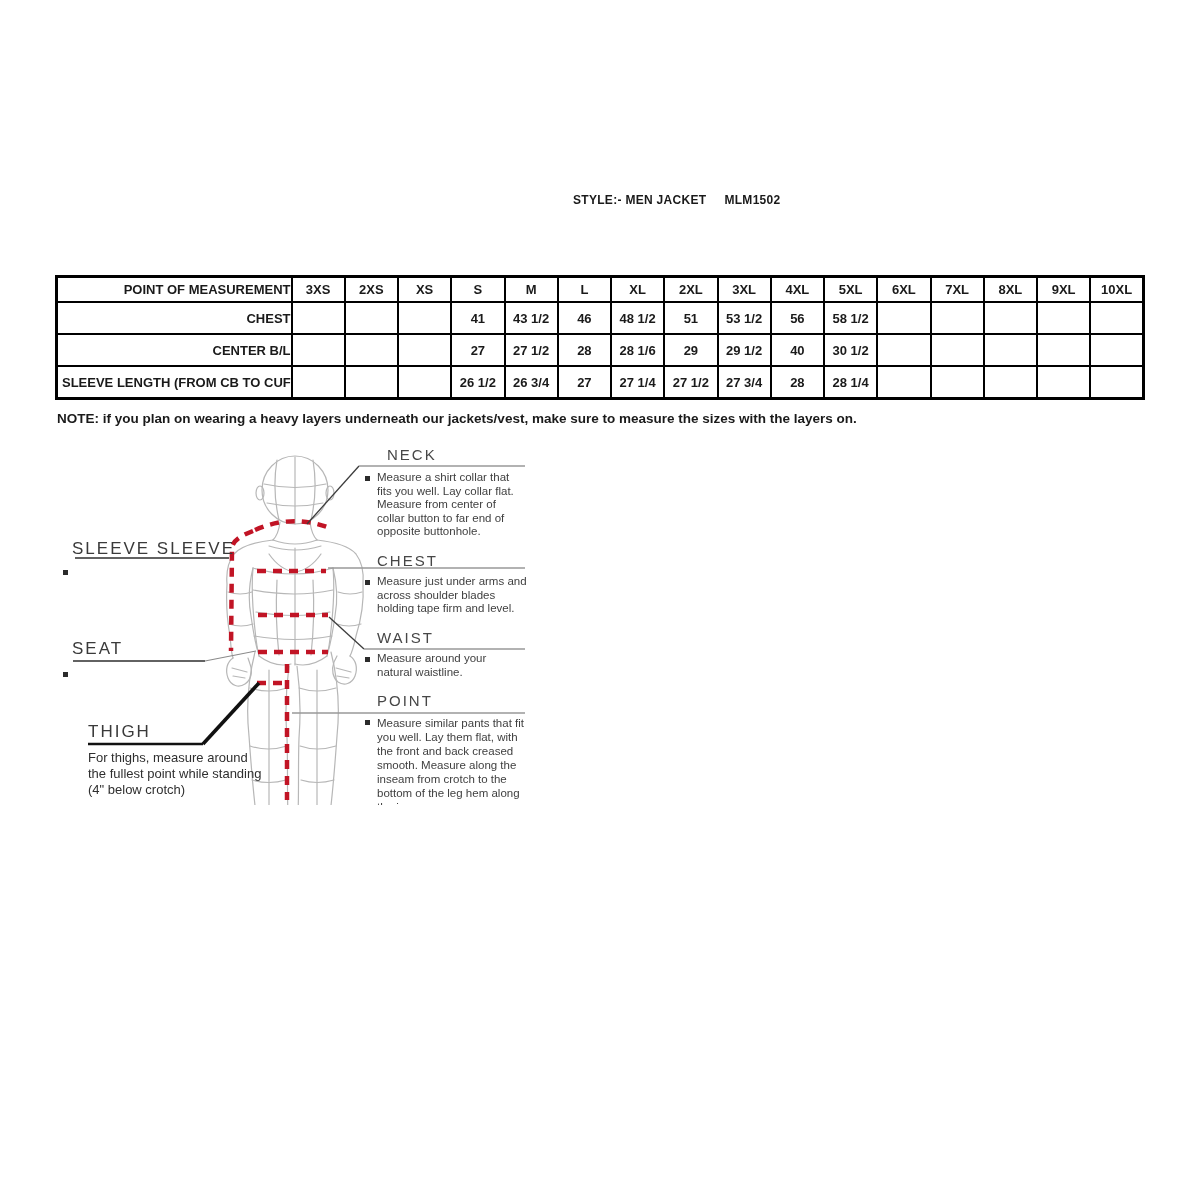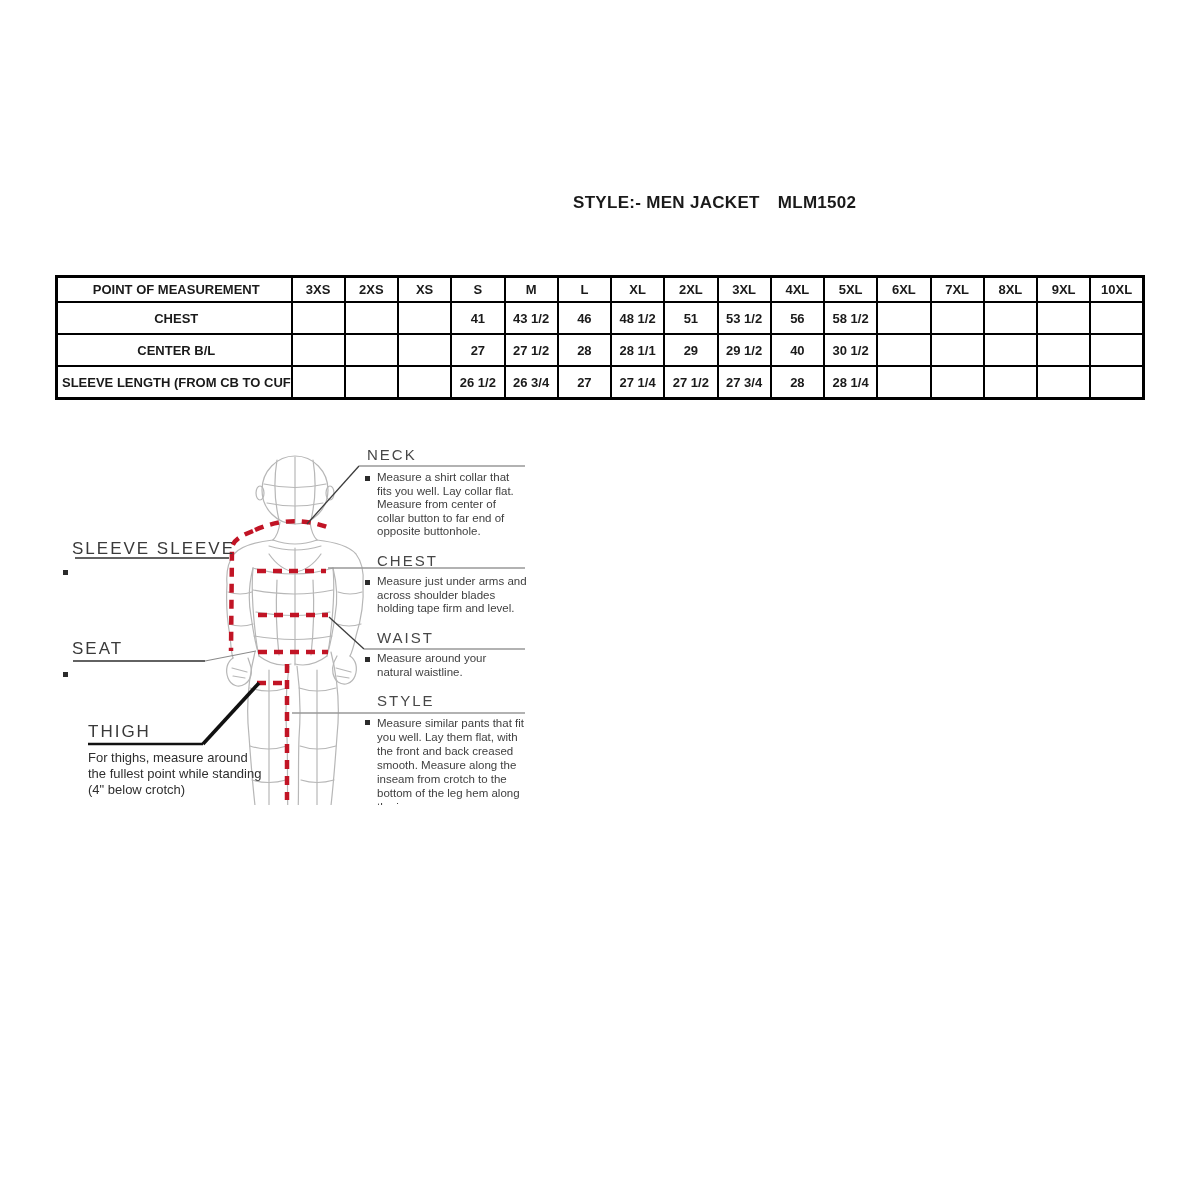--- a/index.html
+++ b/index.html
@@ -1,31 +1,31 @@
 <!DOCTYPE html>
 <html><head>
 <meta charset="utf-8">
 <style>
   html,body{margin:0;padding:0;background:#fff;}
   .page{position:relative;width:1200px;height:1200px;background:#ffffff;overflow:hidden;
         font-family:"Liberation Sans",sans-serif;color:#1a1a1a;}
 
   
-  .title{position:absolute;top:193px;left:573px;font-size:17px;font-weight:bold;
+  .title{position:absolute;top:193px;left:573px;font-size:12px;font-weight:bold;
          letter-spacing:.3px;white-space:nowrap;}
   .title .code{margin-left:18px;}
 
   
   .tbl-wrap{position:absolute;top:275px;left:55px;}
   table.size{border-collapse:collapse;table-layout:fixed;width:1090px;border:3px solid #000;}
   table.size th,table.size td{border:2px solid #000;font-weight:bold;font-size:13px;
          text-align:center;padding:0;overflow:hidden;white-space:nowrap;vertical-align:middle;}
   table.size thead th{height:23px;}
   table.size tbody th,table.size tbody td{height:30px;}
-  table.size .pom{text-align:center;padding-left:4px;margin-left:24px;}
+  table.size .pom{text-align:right;padding-left:4px;margin-left:24px;}
 
   
   .note{position:absolute;top:411px;left:57px;font-size:13.5px;font-weight:bold;white-space:nowrap;}
 
   
   .diagram{position:absolute;top:440px;left:55px;width:510px;height:365px;overflow:hidden;}
   .diagram svg{position:absolute;top:0;left:0;}
   .lbl{position:absolute;color:#474747;letter-spacing:2px;white-space:nowrap;}
   .lbl.small{font-size:15px;}
   .lbl.big{font-size:17px;color:#3a3a3a;}
@@ -108,21 +108,21 @@
             <td></td>
           </tr>
           <tr>
             <th class="pom">CENTER B/L</th>
             <td></td>
             <td></td>
             <td></td>
             <td>27</td>
             <td>27 1/2</td>
             <td>28</td>
-            <td>28 1/1</td>
+            <td>28 1/6</td>
             <td>29</td>
             <td>29 1/2</td>
             <td>40</td>
             <td>30 1/2</td>
             <td></td>
             <td></td>
             <td></td>
             <td></td>
             <td></td>
           </tr>
@@ -142,20 +142,21 @@
             <td></td>
             <td></td>
             <td></td>
             <td></td>
             <td></td>
           </tr>
         </tbody>
       </table>
   </div>
 
+  <div class="note">NOTE: if you plan on wearing a heavy layers underneath our jackets/vest, make sure to measure the sizes with the layers on.</div>
 
   <div class="diagram">
 
     <svg width="510" height="375" viewBox="0 0 510 375">
 
       <g stroke="#b7b7b7" stroke-width="1.2" fill="none" stroke-linecap="round">
 
         <ellipse cx="240" cy="50" rx="33" ry="34"></ellipse>
         <path d="M 240,17 V 84"></path>
         <path d="M 209,44 Q 240,51 271,44"></path>
@@ -231,39 +232,39 @@
         <path d="M 309,209 H 470" stroke="#999999" stroke-width="1.4"></path>
         <path d="M 237,273 H 470" stroke="#999999" stroke-width="1.4"></path>
         <path d="M 20,118 H 174" stroke="#2e2e2e" stroke-width="1.6"></path>
         <path d="M 18,221 H 150" stroke="#2e2e2e" stroke-width="1.6"></path>
         <path d="M 150,221 L 201,211" stroke="#8a8a8a" stroke-width="1.1"></path>
         <path d="M 33,304 H 148" stroke="#111111" stroke-width="2.4"></path>
         <path d="M 148,304 L 204,243" stroke="#111111" stroke-width="3.6"></path>
       </g>
     </svg>
 
-    <div class="lbl small" style="top:6px;left:312px;">NECK</div>
+    <div class="lbl small" style="top:6px;left:332px;">NECK</div>
     <span class="bullet" style="top:36px;left:310px;"></span>
     <div class="para right" style="top:31px;left:322px;width:148px;">
       <span class="txt">Measure a shirt collar that fits you well. Lay collar flat. Measure from center of collar button to far end of opposite buttonhole.</span>
     </div>
 
     <div class="lbl small" style="top:112px;left:322px;">CHEST</div>
     <span class="bullet" style="top:140px;left:310px;"></span>
     <div class="para right" style="top:135px;left:322px;width:152px;">
       <span class="txt">Measure just under arms and across shoulder blades holding tape firm and level.</span>
     </div>
 
     <div class="lbl small" style="top:189px;left:322px;">WAIST</div>
     <span class="bullet" style="top:217px;left:310px;"></span>
     <div class="para right" style="top:212px;left:322px;width:140px;">
       <span class="txt">Measure around your natural waistline.</span>
     </div>
 
-    <div class="lbl small" style="top:252px;left:322px;">STYLE</div>
+    <div class="lbl small" style="top:252px;left:322px;">POINT</div>
     <span class="bullet" style="top:280px;left:310px;"></span>
     <div class="para right" style="top:276px;left:322px;width:150px;line-height:14px;">
       <span class="txt">Measure similar pants that fit you well. Lay them flat, with the front and back creased smooth. Measure along the inseam from crotch to the bottom of the leg hem along the inseam</span>
     </div>
 
     <div class="lbl big" style="top:99px;left:17px;">SLEEVE SLEEVE</div>
     <span class="bullet" style="top:130px;left:8px;"></span>
 
     <div class="lbl big" style="top:199px;left:17px;">SEAT</div>
     <span class="bullet" style="top:232px;left:8px;"></span>

